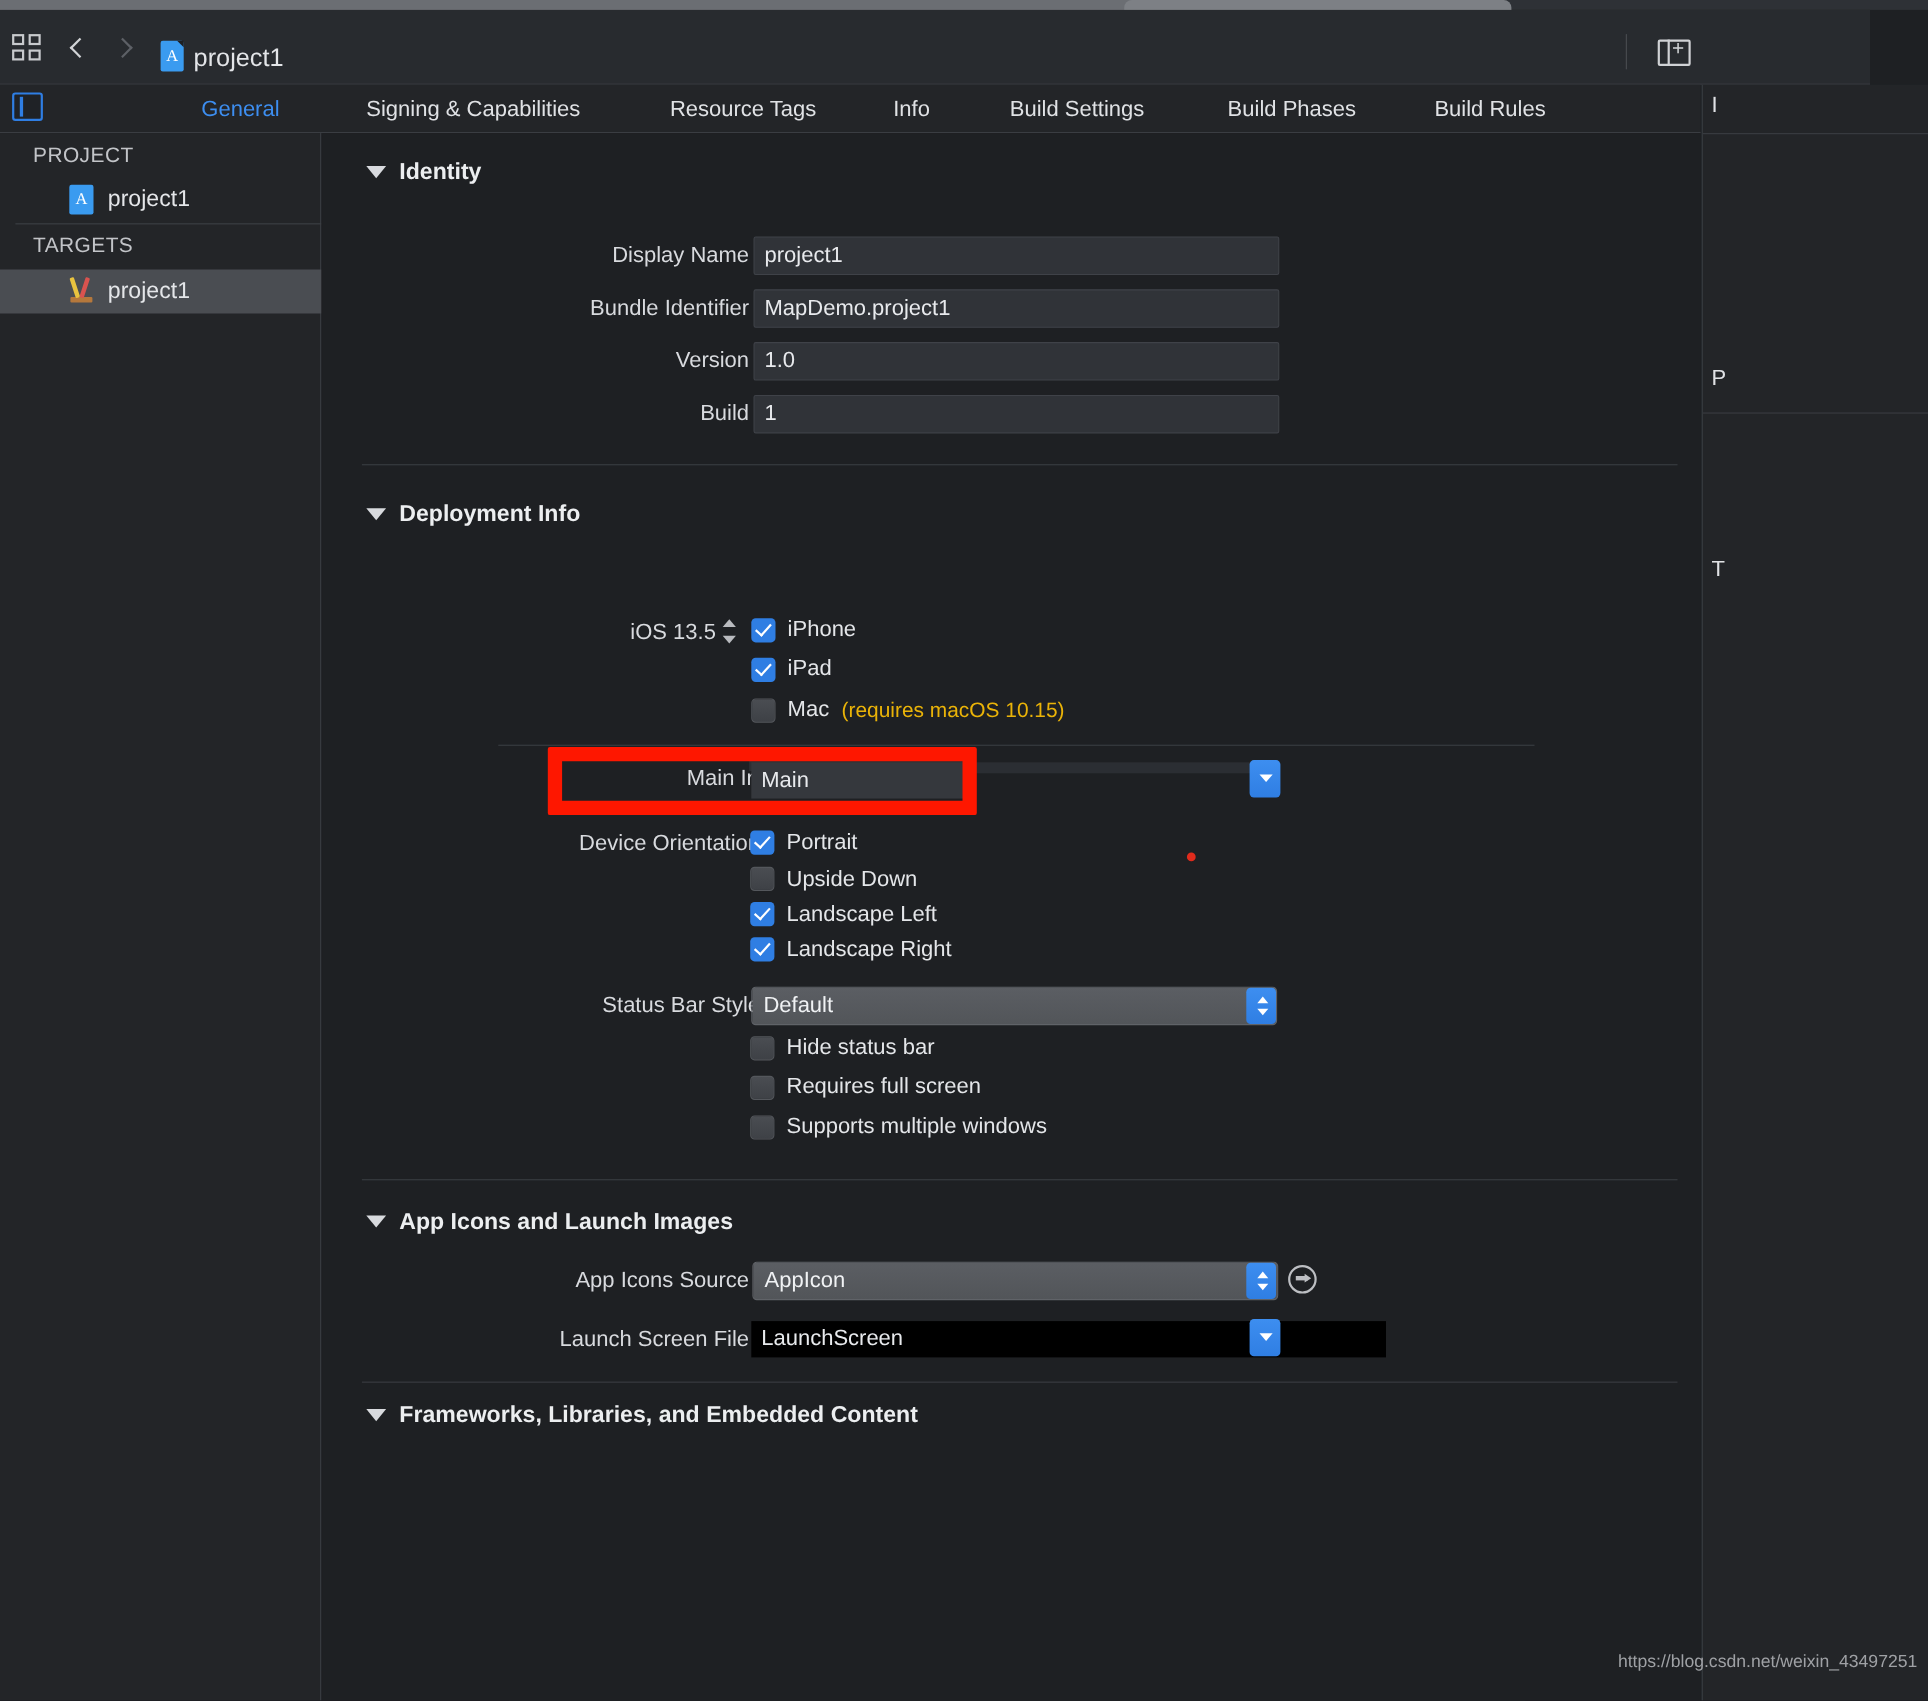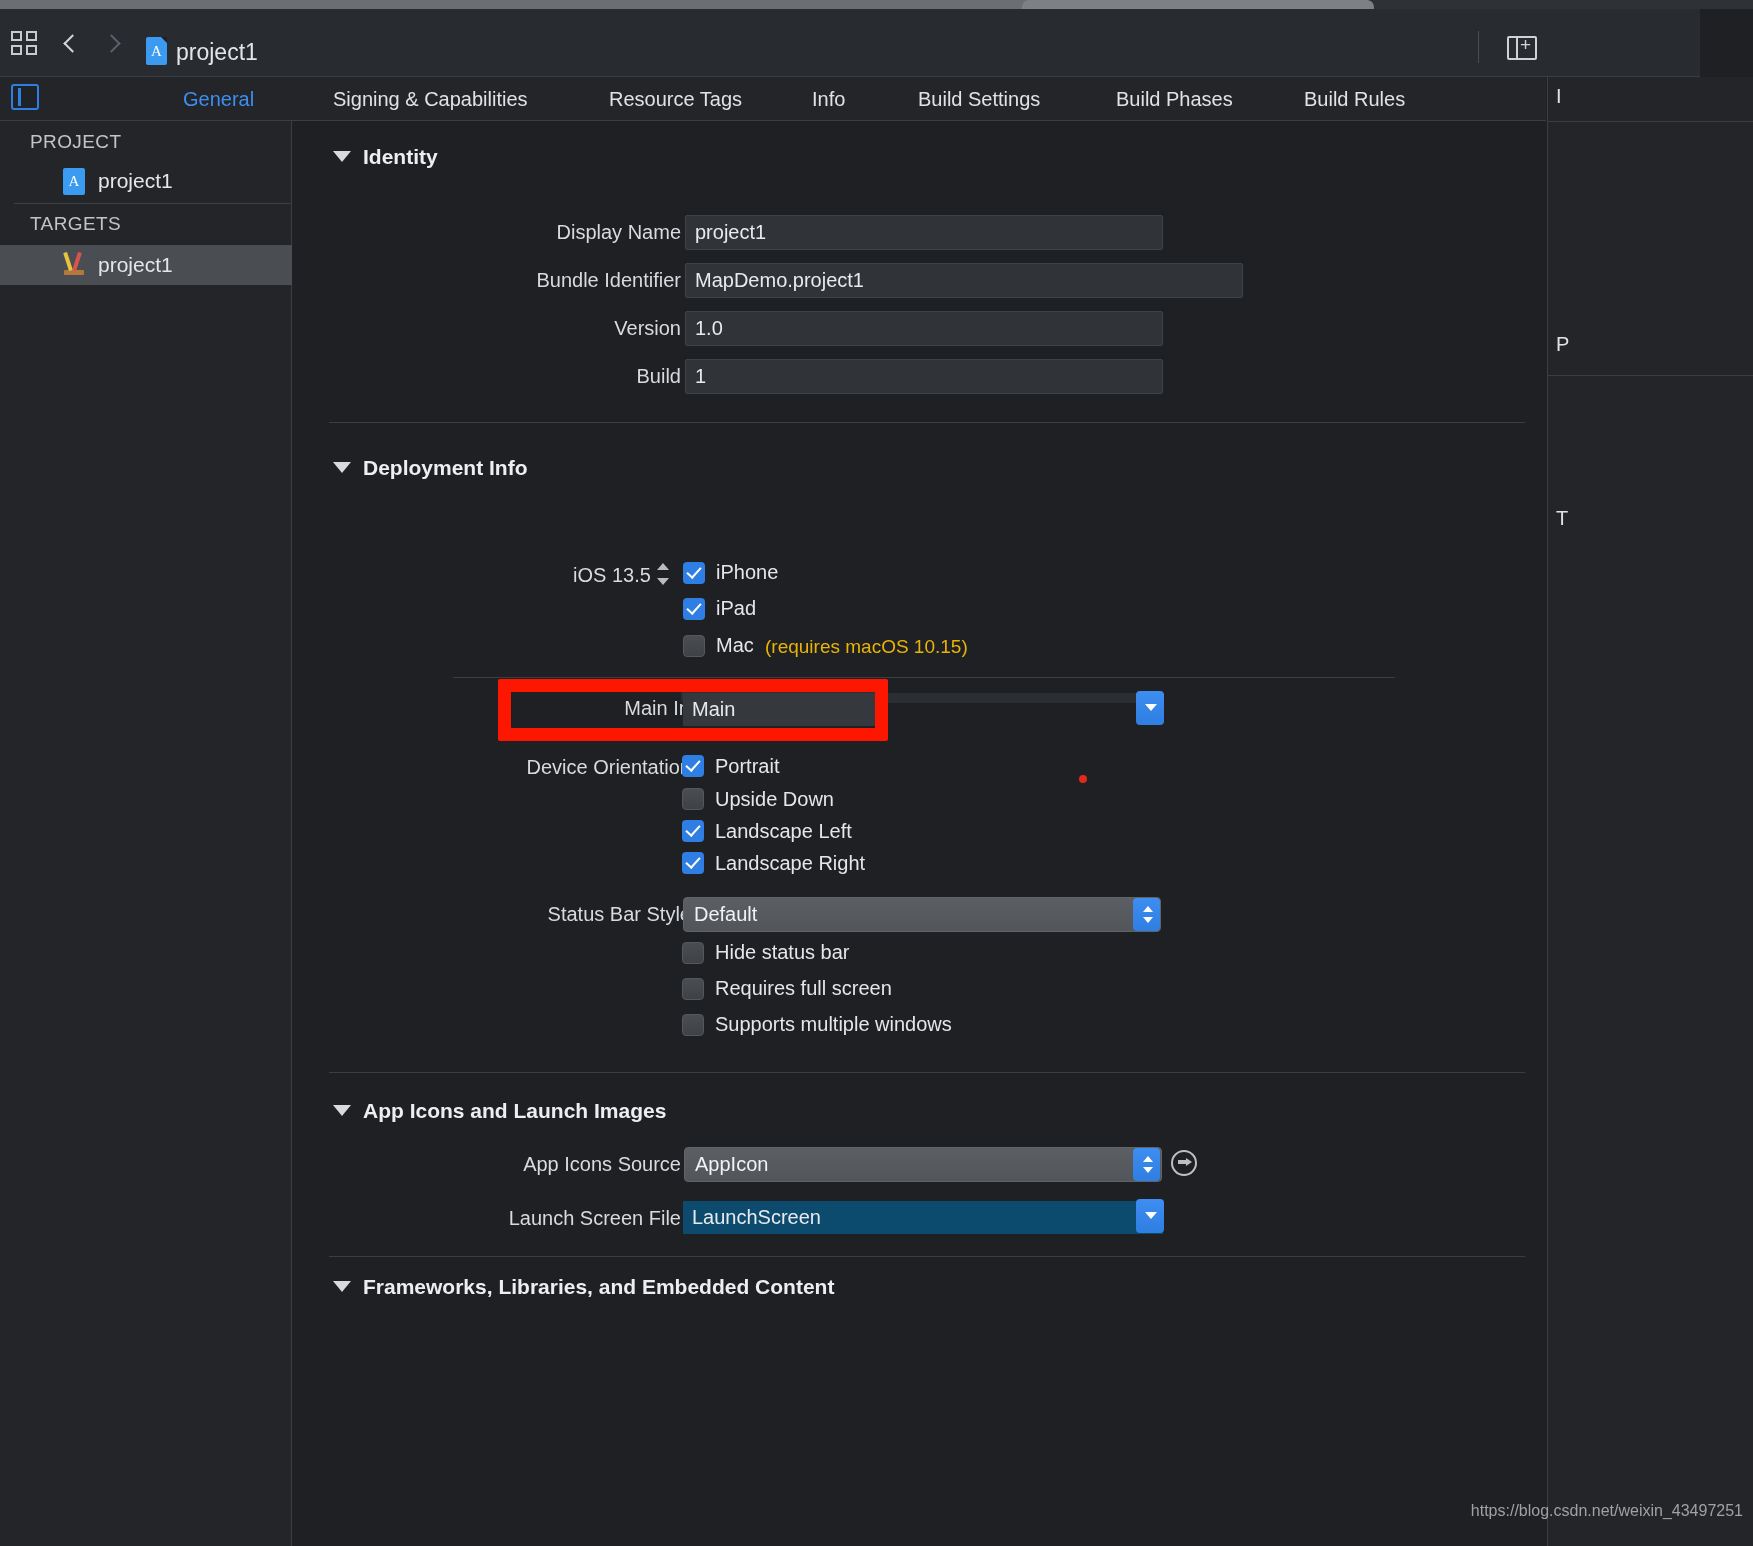--- a/index.html
+++ b/index.html
@@ -207,21 +207,21 @@
 
   <div class="content">
 
     <div class="disclosure" style="left:40px; top:30px;"></div>
     <div class="sec-title" style="left:70px; top:24px;">Identity</div>
 
     <div class="flabel" style="left:110px; top:100px; width:278px;">Display Name</div>
     <div class="field" style="left:392px; top:94px; width:478px;">project1</div>
 
     <div class="flabel" style="left:110px; top:148px; width:278px;">Bundle Identifier</div>
-    <div class="field" style="left:392px; top:142px; width:558px;">MapDemo.project1</div>
+    <div class="field" style="left:392px; top:142px; width:478px;">MapDemo.project1</div>
 
     <div class="flabel" style="left:110px; top:196px; width:278px;">Version</div>
     <div class="field" style="left:392px; top:190px; width:478px;">1.0</div>
 
     <div class="flabel" style="left:110px; top:244px; width:278px;">Build</div>
     <div class="field" style="left:392px; top:238px; width:478px;">1</div>
 
     <div class="hr" style="top:301px;"></div>
 
     <div class="disclosure" style="left:40px; top:341px;"></div>
@@ -283,21 +283,21 @@
     <div class="sec-title" style="left:70px; top:978px;">App Icons and Launch Images</div>
 
     <div class="flabel" style="left:110px; top:1032px; width:278px;">App Icons Source</div>
     <div class="sel-gray" style="left:391px; top:1026px; width:478px;">AppIcon</div>
     <div class="sel-arrow-box updown" style="left:840px; top:1027px; width:27px; height:33px;"></div>
     <div class="arrow-circle" style="left:878px; top:1029px;">
         <i></i>
       </div>
 
     <div class="flabel" style="left:110px; top:1086px; width:278px;">Launch Screen File</div>
-    <div class="field-plain" style="left:390px; top:1080px; width:480px; background:#0c4a6e;">LaunchScreen</div>
+    <div class="field-plain" style="left:390px; top:1080px; width:577px; background:#000000;">LaunchScreen</div>
     <div class="sel-arrow-box down" style="left:843px; top:1078px; width:28px; height:34px;"></div>
 
     <div class="hr" style="top:1135px;"></div>
 
     <div class="disclosure" style="left:40px; top:1160px;"></div>
     <div class="sec-title" style="left:70px; top:1154px;">Frameworks, Libraries, and Embedded Content</div>
 
   </div>
 
   <div class="inspector">

